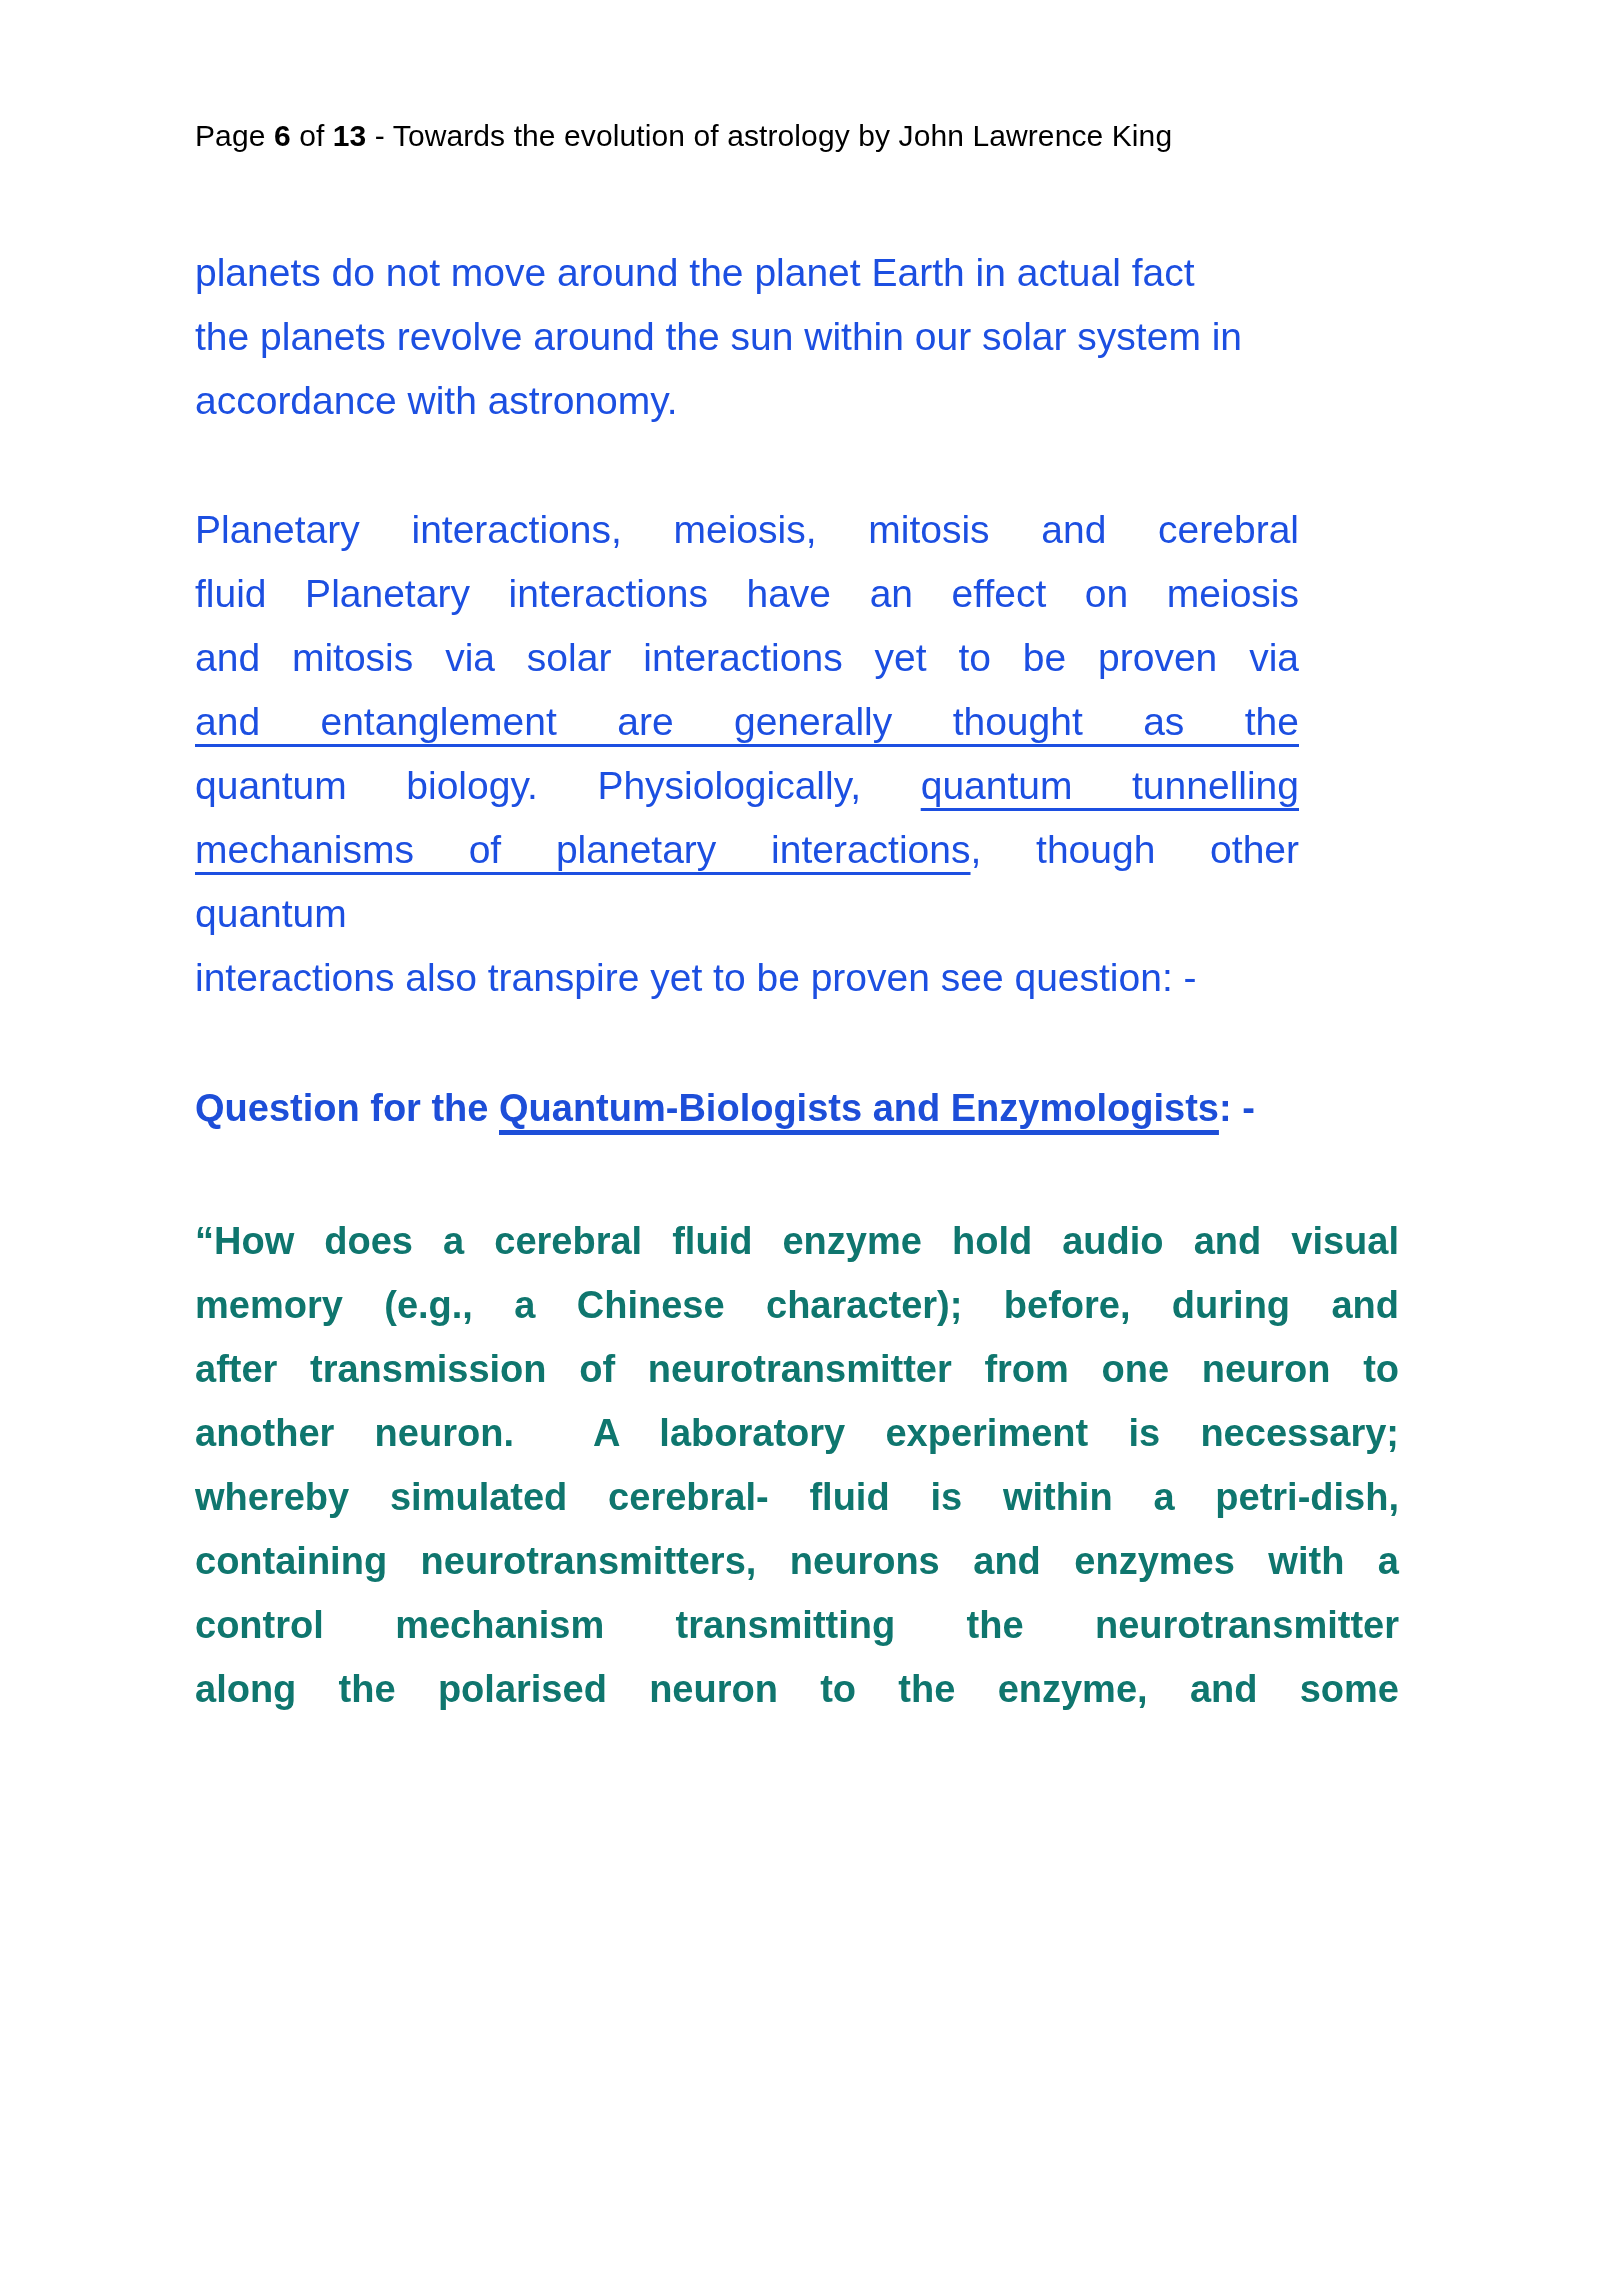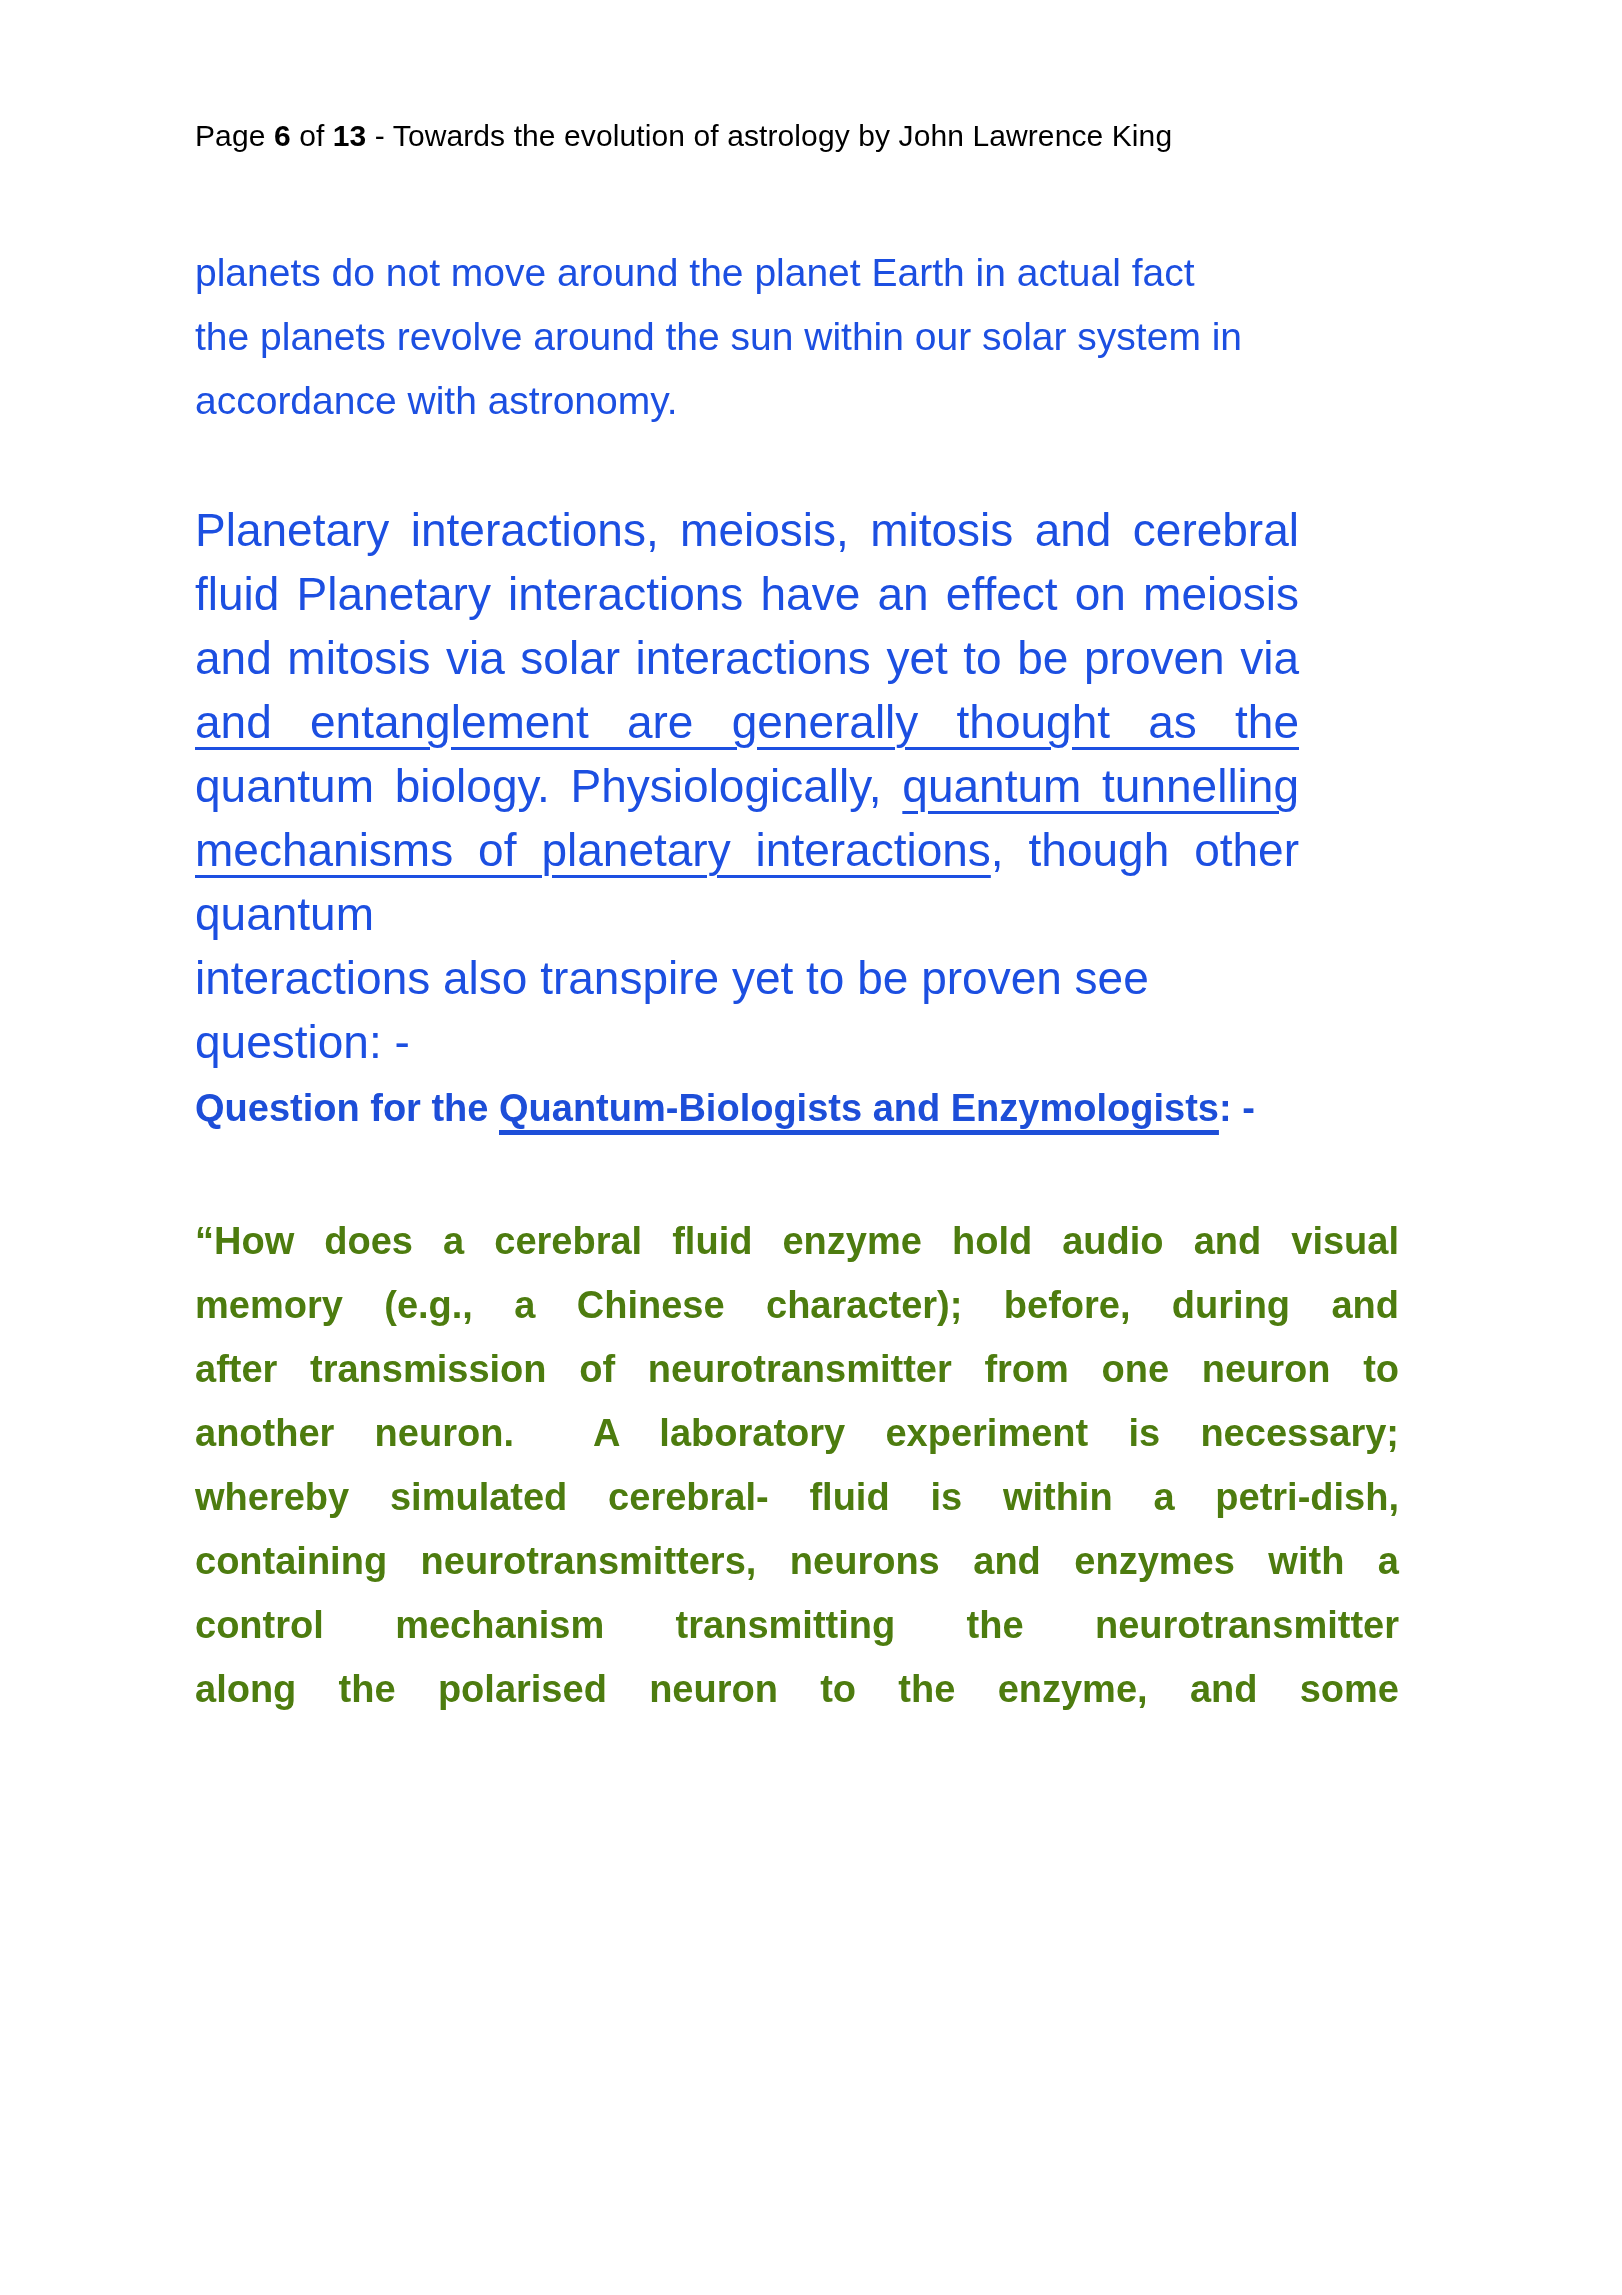--- a/index.html
+++ b/index.html
@@ -28,21 +28,21 @@
   }
   .para-1 {
     top: 241px;
     width: 1230px;
     font-size: 39px;
     line-height: 64px;
   }
   .para-2 {
     top: 498px;
     width: 1104px;
-    font-size: 46px;
+    font-size: 39px;
     line-height: 64px;
   }
   .heading-block {
     top: 1076px;
     width: 1243px;
     font-size: 38px;
     line-height: 64px;
     font-weight: 700;
   }
   .para-3 {
@@ -94,21 +94,21 @@
       <div class="line justify"><span>quantum biology. Physiologically, </span><span class="seg-u">quantum tunnelling</span></div>
       <div class="line justify"><span class="seg-u">mechanisms of planetary interactions</span><span>, though other</span></div>
       <div class="line"><span>quantum</span></div>
       <div class="line"><span>interactions also transpire yet to be proven see question: -</span></div>
     </div>
 
   <div class="block heading-block" style="color: #1d4ed8;">
       <div class="line"><span>Question for the </span><span class="seg-u">Quantum-Biologists and Enzymologists</span><span>: -</span></div>
     </div>
 
-  <div class="block para-3" style="color: #4d7c0f;">
+  <div class="block para-3" style="color: #0f766e;">
       <div class="line justify"><span>“How does a cerebral fluid enzyme hold audio and visual</span></div>
       <div class="line justify"><span>memory (e.g., a Chinese character); before, during and</span></div>
       <div class="line justify"><span>after transmission of neurotransmitter from one neuron to</span></div>
       <div class="line justify"><span>another neuron.&nbsp; A laboratory experiment is necessary;</span></div>
       <div class="line justify"><span>whereby simulated cerebral- fluid is within a petri-dish,</span></div>
       <div class="line justify"><span>containing neurotransmitters, neurons and enzymes with a</span></div>
       <div class="line justify"><span>control mechanism transmitting the neurotransmitter</span></div>
       <div class="line justify"><span>along the polarised neuron to the enzyme, and some</span></div>
     </div>
 

